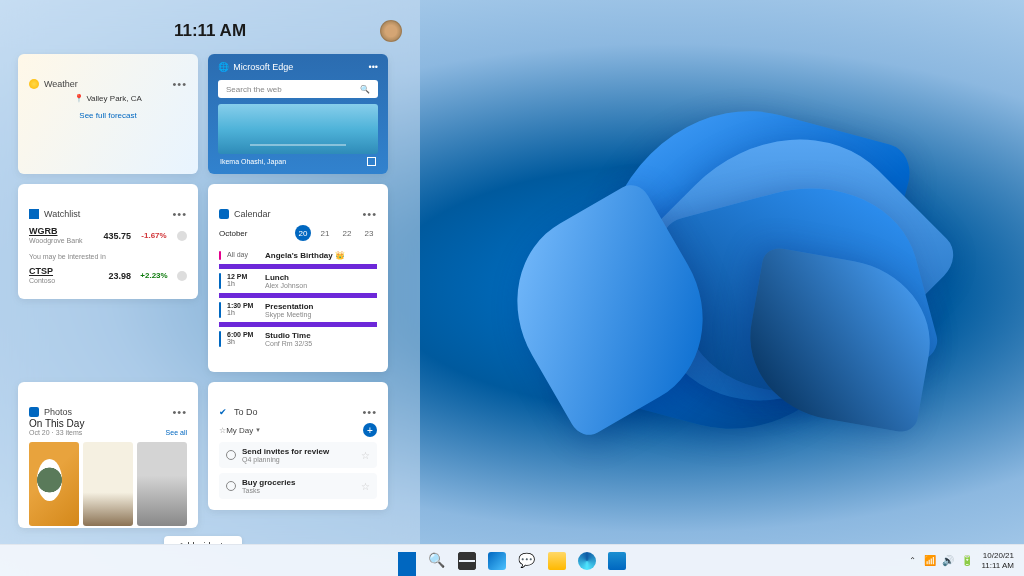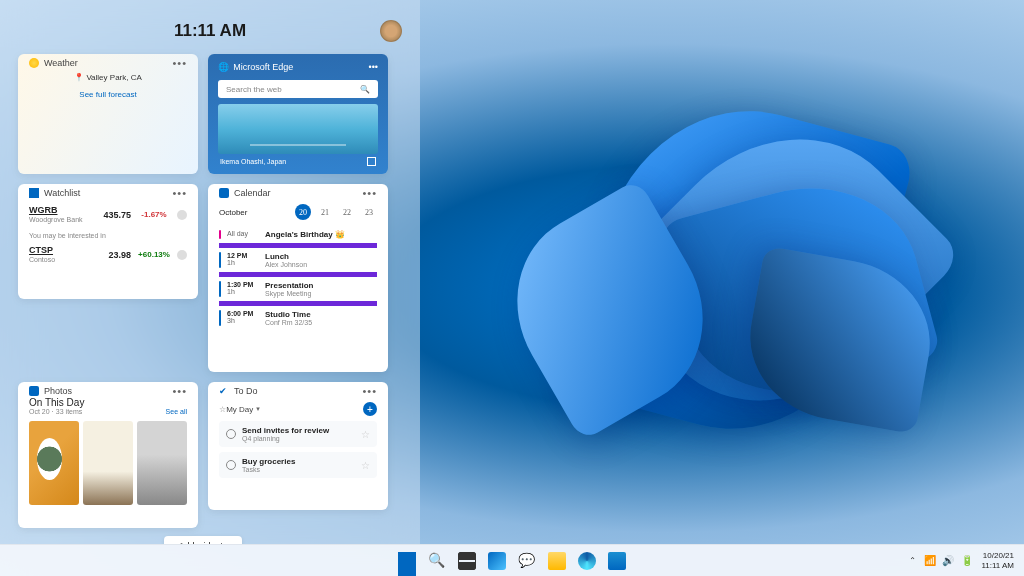--- a/index.html
+++ b/index.html
@@ -10,21 +10,21 @@
 .p1{width:280px;height:320px;top:60px;left:180px;transform:rotate(15deg);}
 .p2{width:240px;height:280px;top:80px;left:240px;transform:rotate(45deg);background:linear-gradient(135deg,#66b3ff,#0052a3);}
 .p3{width:200px;height:240px;top:120px;left:280px;transform:rotate(75deg);background:linear-gradient(135deg,#3399ff,#004080);}
 .p4{width:180px;height:200px;top:160px;left:100px;transform:rotate(-30deg);background:linear-gradient(135deg,#80c1ff,#0066cc);}
 .p5{width:160px;height:180px;top:200px;left:340px;transform:rotate(100deg);background:linear-gradient(135deg,#4da6ff,#002952);}
 .widgets-panel{position:absolute;top:0;left:0;width:420px;height:544px;background:rgba(200,220,240,.55);backdrop-filter:blur(20px);padding:14px 18px 0;z-index:50;overflow:hidden;}
 .wp-header{display:flex;align-items:center;justify-content:center;position:relative;height:34px;}
 .wp-time{font-size:17px;font-weight:600;color:#1a1a1a;}
 .wp-avatar{position:absolute;right:0;width:22px;height:22px;border-radius:50%;background:radial-gradient(circle,#d4a574 40%,#8b6f47 100%);border:1px solid rgba(0,0,0,.1);}
 .widget-grid{display:grid;grid-template-columns:180px 180px;gap:10px;margin-top:6px;}
-.widget{background:#fff;border-radius:6px;padding:3px 11px;box-shadow:0 2px 8px rgba(0,0,0,.08);position:relative;}
+.widget{background:#fff;border-radius:6px;padding:24px 11px;box-shadow:0 2px 8px rgba(0,0,0,.08);position:relative;}
 .w-head{display:flex;align-items:center;gap:5px;font-size:9px;color:#444;font-weight:400;}
 .w-head .more{margin-left:auto;font-size:11px;color:#666;cursor:pointer;letter-spacing:1px;}
 .w-ico{width:10px;height:10px;display:inline-block;}
 .weather{background:linear-gradient(120deg,#fff8e8 0%,#e8f4ff 100%);height:120px;}
 .weather .loc{font-size:8px;text-align:center;margin-top:4px;color:#333;}
 .weather .body{display:flex;align-items:center;gap:8px;margin-top:4px;}
 .weather .sun{width:24px;height:24px;background:radial-gradient(circle,#ffd94a,#ffb800);border-radius:50%;margin-left:6px;}
 .weather .temp{font-size:23px;font-weight:300;color:#222;}
 .weather .deg{font-size:8px;color:#666;vertical-align:top;display:inline-block;margin-top:3px;}
 .weather .side{font-size:7px;color:#444;line-height:1.5;}
@@ -45,21 +45,21 @@
 .watch .sym span{color:#888;font-size:7px;}
 .watch .price{font-weight:600;color:#222;font-size:9px;}
 .watch .chg{font-size:8px;font-weight:600;width:34px;text-align:center;}
 .neg{color:#d13438;}
 .pos{color:#107c10;}
 .watch .dot{width:10px;height:10px;background:#ddd;border-radius:50%;}
 .watch .hint{font-size:7px;color:#888;margin-top:8px;}
 .cal{height:188px;}
 .cal .mon{display:flex;align-items:center;gap:6px;margin-top:5px;font-size:8px;}
 .cal .mon .lbl{color:#222;}
-.cal .day{width:16px;height:16px;display:flex;align-items:center;justify-content:center;border-radius:50%;font-size:8px;color:#666;cursor:pointer;font-family:Liberation Serif, serif;}
+.cal .day{width:16px;height:16px;display:flex;align-items:center;justify-content:center;border-radius:50%;font-size:8px;color:#666;cursor:pointer;}
 .cal .day.sel{background:#0067c0;color:#fff;}
 .cal .events{margin-top:6px;}
 .cal .ev{display:flex;gap:6px;padding:4px 0;font-size:7px;border-bottom:5px solid #6d28d9;}
 .cal .ev:last-child{border:none;}
 .cal .bar{width:2px;background:#0067c0;border-radius:1px;}
 .cal .bar.pink{background:#e3008c;}
 .cal .time{width:32px;color:#666;}
 .cal .time b{display:block;color:#222;font-size:7px;}
 .cal .title b{display:block;color:#222;font-size:8px;}
 .cal .title span{color:#888;}
@@ -152,21 +152,21 @@
       <div class="row">
         <div class="sym"><b>WGRB</b><span>Woodgrove Bank</span></div>
         <div class="price">435.75</div>
         <div class="chg neg">-1.67%</div>
         <div class="dot"></div>
       </div>
       <div class="hint">You may be interested in</div>
       <div class="row">
         <div class="sym"><b>CTSP</b><span>Contoso</span></div>
         <div class="price">23.98</div>
-        <div class="chg pos">+60.13%</div>
+        <div class="chg pos">+2.23%</div>
         <div class="dot"></div>
       </div>
     </div>
 
     <div class="widget cal">
       <div class="w-head">
         <span class="w-ico" style="background:#0067c0;border-radius:2px;"></span>
         <span>Calendar</span>
         <span class="more">•••</span>
       </div>

